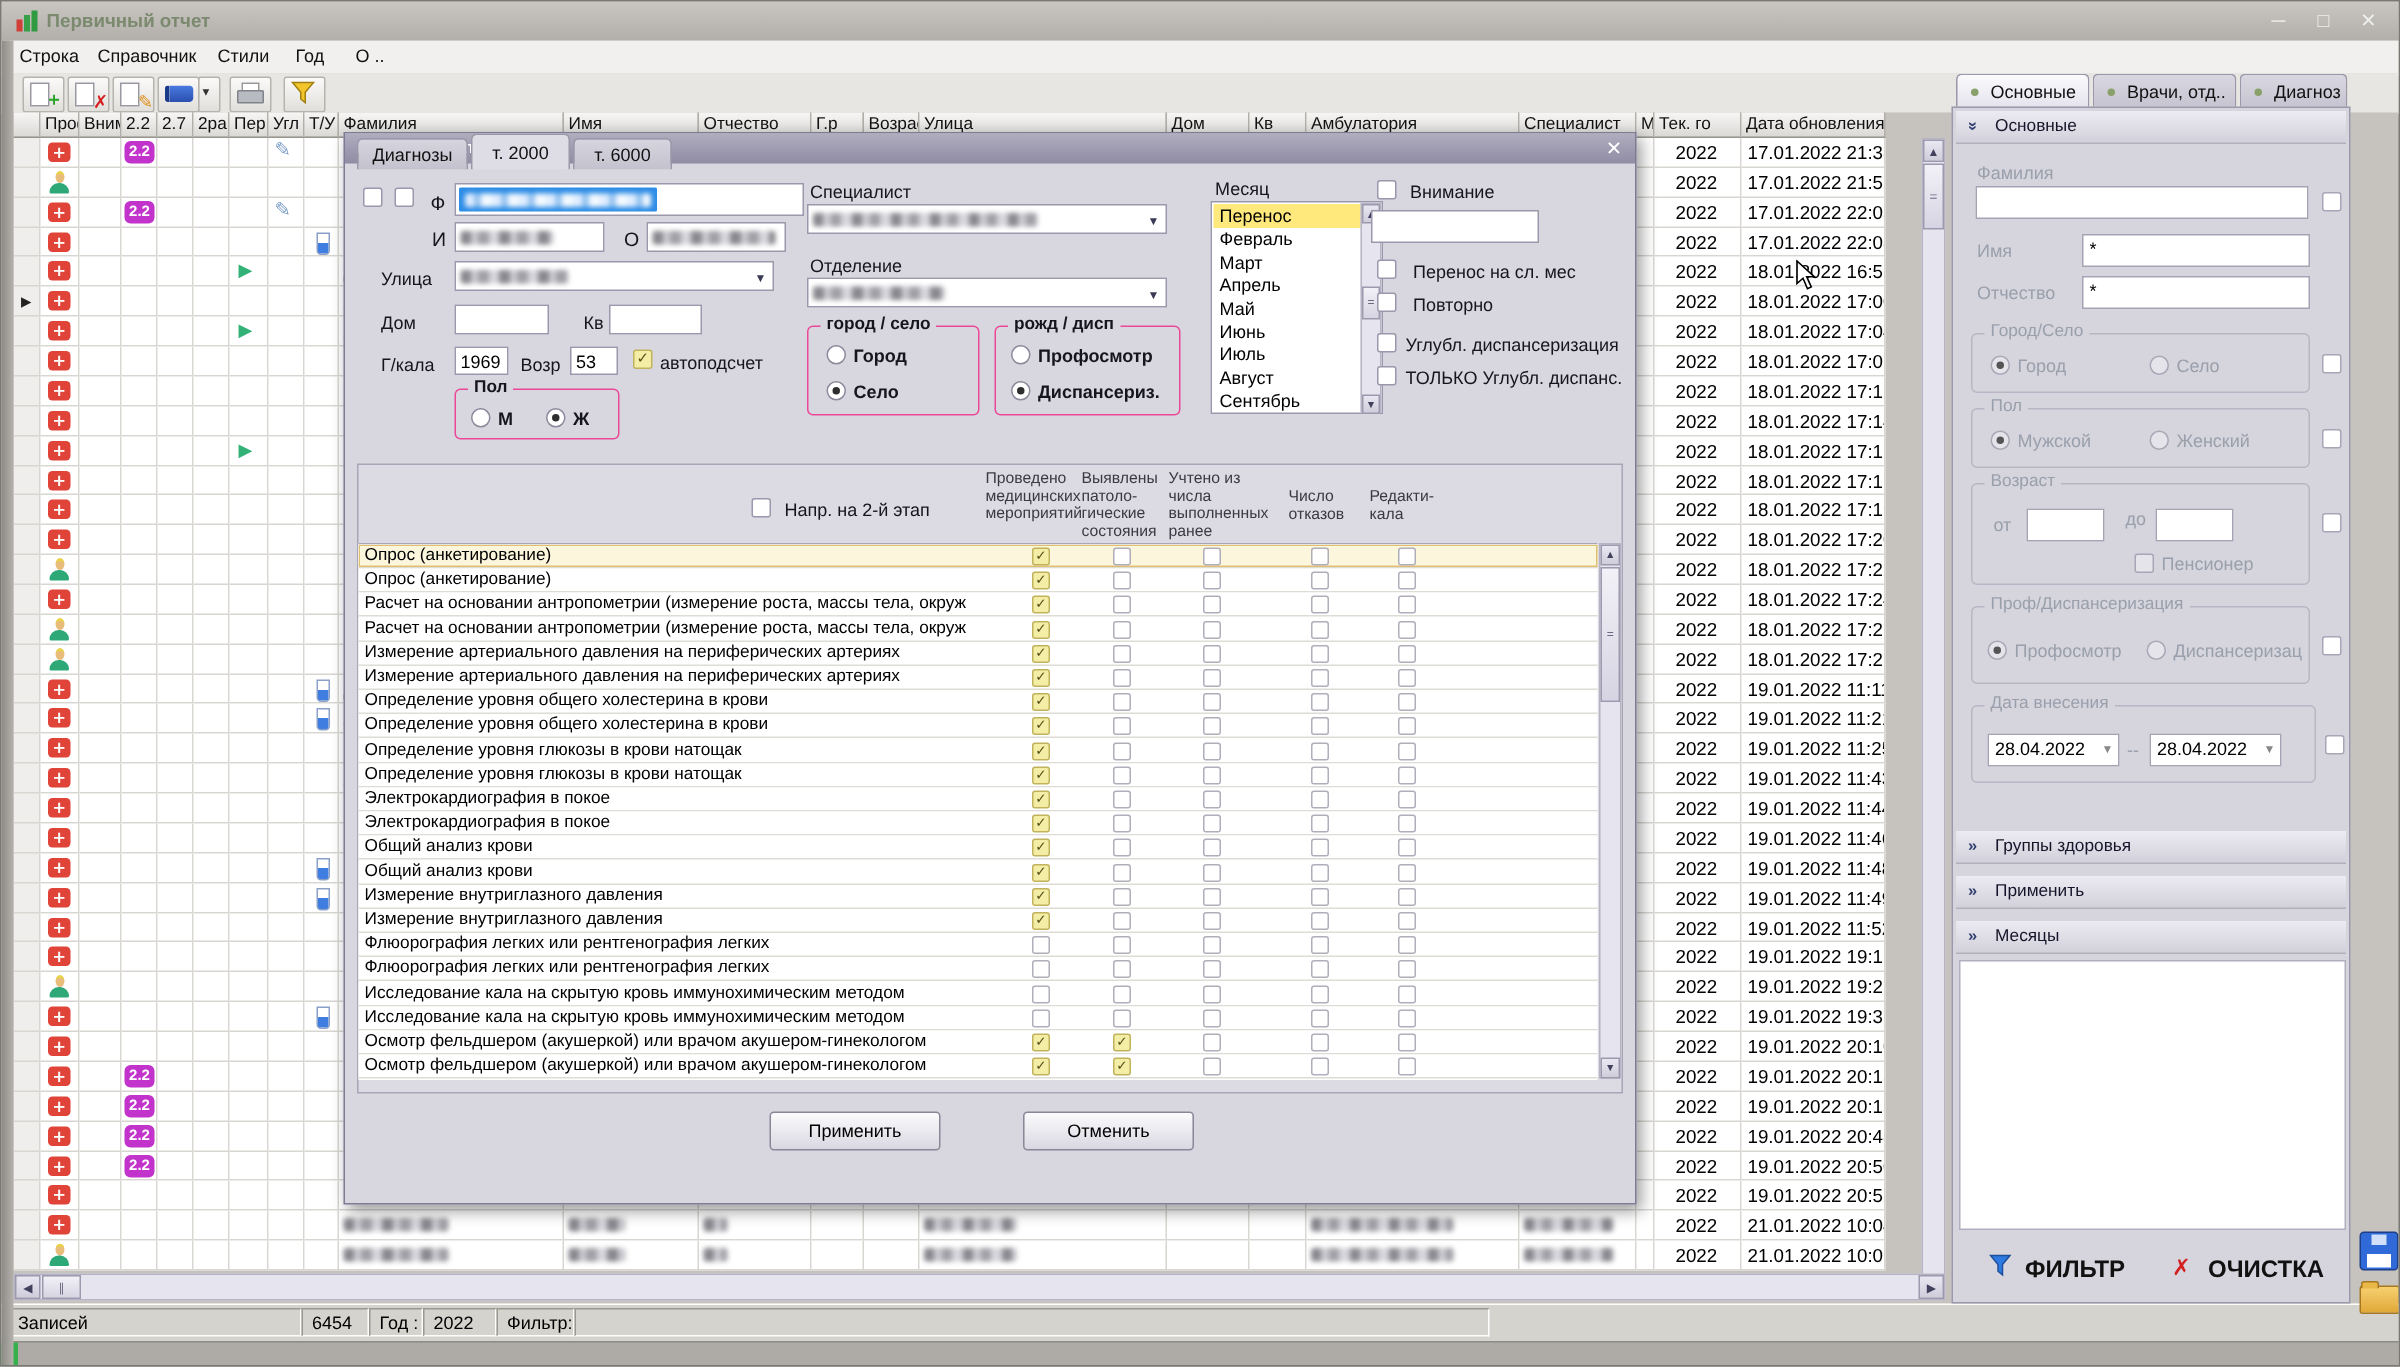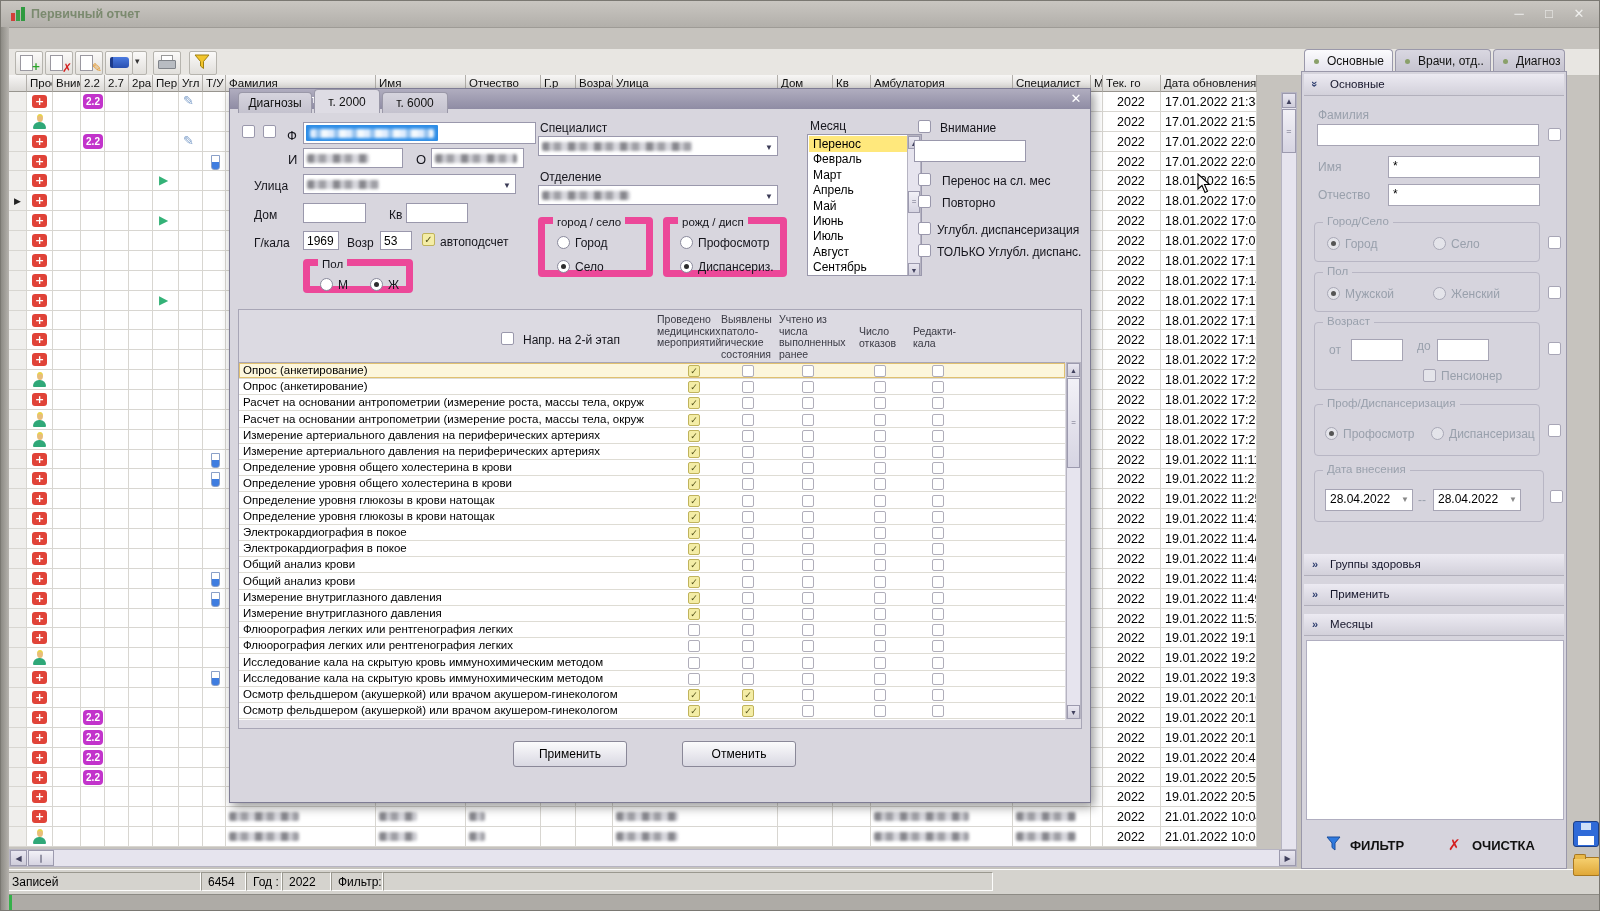--- a/index.html
+++ b/index.html
@@ -48,21 +48,21 @@
   
   .dlg{left:228px;top:87px;width:860px;height:713px;background:#d8d6de;border:1px solid #7e7c94;box-shadow:3px 4px 10px rgba(0,0,0,.4);}
   .dlg-title{left:0;top:0;width:100%;height:20px;background:linear-gradient(#b0adbf,#8f8ca4);color:#fff;font-size:11.5px;font-weight:bold;padding:4px 0 0 8px;box-sizing:border-box;}
   .dlg-close{right:6px;top:2px;width:16px;height:16px;color:#fff;font-size:13px;text-align:center;line-height:16px;}
   .lbl{font-size:12px;color:#15151c;white-space:nowrap;}
   .field{background:#fff;border:1px solid #9a98ac;box-sizing:border-box;font-size:12px;color:#000;padding:2px 3px;overflow:hidden;}
   .cb{width:13px;height:13px;background:#fff;border:1px solid #9a98ac;border-radius:2px;box-sizing:border-box;font:bold 10px/11px "DejaVu Sans",sans-serif;text-align:center;color:#55531a;}
   .cb.on{background:#f4eda6;border-color:#c0b35c;}
   .rad{width:13px;height:13px;border-radius:50%;background:#fff;border:1px solid #8a8a9c;box-sizing:border-box;}
   .rad.on:after{content:'';position:absolute;left:3px;top:3px;width:5px;height:5px;border-radius:50%;background:#2e2e2e;}
-  .grp{border:7px solid #ec4899;border-radius:4px;box-sizing:border-box;}
+  .grp{border:1px solid #ec4899;border-radius:4px;box-sizing:border-box;font-weight:bold;}
   .grp-lbl{position:absolute;top:-8px;left:8px;background:#d8d6de;padding:0 4px;font-size:11.5px;color:#15151c;white-space:nowrap;}
   .mlist{background:#fff;border:1px solid #9a98ac;box-sizing:border-box;}
   .mitem2{position:absolute;left:1px;width:96px;height:15px;font-size:12px;color:#000;padding:1px 0 0 4px;}
   .mitem2.sel{background:#ffe87c;}
   .dtab{top:3px;height:21px;background:linear-gradient(#d6d4de,#c4c2ce);border:1px solid #9a98a8;border-bottom:none;border-radius:4px 4px 0 0;font-size:12px;color:#111;text-align:center;padding-top:3px;box-sizing:border-box;}
   .dtab.act{top:0;height:24px;background:#dedce4;padding-top:5px;}
   .gridpanel{left:8px;top:220px;width:844px;height:420px;background:#dcdae2;border:1px solid #a8a6b6;box-sizing:border-box;}
   .ghdr{font-size:10.5px;line-height:11.5px;color:#3a3a44;white-space:pre-line;}
   .grow{position:absolute;left:0;width:826px;height:16px;background:#fff;border-bottom:1px solid #dedcd4;box-sizing:border-box;}
   .grow.sel{background:#fcf6dc;box-shadow:inset 0 0 0 1px #e0c070;}
@@ -80,21 +80,21 @@
   .chev.down{transform:rotate(90deg);}
   .dlbl{font-size:12px;color:#99a0ac;white-space:nowrap;}
   .dfield{background:#fff;border:1px solid #a6a4b4;box-sizing:border-box;font-size:12px;color:#000;padding:2px 4px;}
   .dgrp{border:1px solid #b8b6c4;border-radius:4px;box-sizing:border-box;}
   .dgrp-lbl{position:absolute;top:-8px;left:8px;background:#d6d4dd;padding:0 4px;font-size:11.5px;color:#99a0ac;white-space:nowrap;}
   .drad{width:13px;height:13px;border-radius:50%;background:#e4e4ea;border:1px solid #a8a8b6;box-sizing:border-box;}
   .drad.on:after{content:'';position:absolute;left:3px;top:3px;width:5px;height:5px;border-radius:50%;background:#555;}
   .dcb{width:13px;height:13px;background:#fff;border:1px solid #a8a6b6;border-radius:2px;box-sizing:border-box;}
   .dcb.dis{background:#e4e4ea;}
   .whitebox{left:4px;top:548px;width:258px;height:198px;background:#fff;border:1px solid #b0aec0;box-sizing:border-box;}
-  .panelbtn{font-size:13px;color:#111;font-weight:bold;}
+  .panelbtn{font-size:16px;color:#111;font-weight:bold;}
   .floppy{width:24px;height:24px;background:#2f6ad8;border:1px solid #1c3f86;border-radius:3px;}
   .floppy:before{content:'';position:absolute;left:7px;top:1px;width:10px;height:7px;background:#cfe0f8;}
   .floppy:after{content:'';position:absolute;left:4px;bottom:1px;width:16px;height:9px;background:#fff;}
   .folder{width:25px;height:17px;background:linear-gradient(#f6d070,#e0a838);border:1px solid #a87820;border-radius:2px;}
   .folder:before{content:'';position:absolute;left:0;top:-4px;width:10px;height:4px;background:#e8b848;border:1px solid #a87820;border-bottom:none;border-radius:2px 2px 0 0;}
   .funnel-y{fill:#f2c52c;stroke:#a08010;}
   .funnel-b{fill:#2f7ae0;stroke:#1c4f9c;}
   .redx{color:#d42020;font-weight:bold;font-size:15px;font-family:"DejaVu Sans",sans-serif;}
 </style>
 </head>
@@ -107,20 +107,27 @@
       <i style="left:1px;width:4px;height:8px;background:#d04038;"></i>
       <i style="left:6px;width:4px;height:11px;background:#38a048;"></i>
       <i style="left:11px;width:4px;height:14px;background:#2f9a40;"></i>
     </div>
     <span class="abs title-text">Первичный отчет</span>
     <div class="abs wctl" style="left:1505px;">─</div>
     <div class="abs wctl" style="left:1535px;">□</div>
     <div class="abs wctl" style="left:1565px;">✕</div>
   </div>
 
+  <div class="abs menubar">
+    <span class="abs mitem" style="left:12px;">Строка</span>
+    <span class="abs mitem" style="left:64px;">Справочник</span>
+    <span class="abs mitem" style="left:144px;">Стили</span>
+    <span class="abs mitem" style="left:196px;">Год</span>
+    <span class="abs mitem" style="left:236px;">О ..</span>
+  </div>
 
   <div class="abs toolbar">
     <div class="abs tbtn" style="left:14px;">
       <span class="doc"></span>
         <span class="doc-g" style="color:#28a428;">＋</span>
     </div>
     <div class="abs tbtn" style="left:44px;">
       <span class="doc"></span>
         <span class="doc-g" style="color:#d42020;">✗</span>
     </div>

